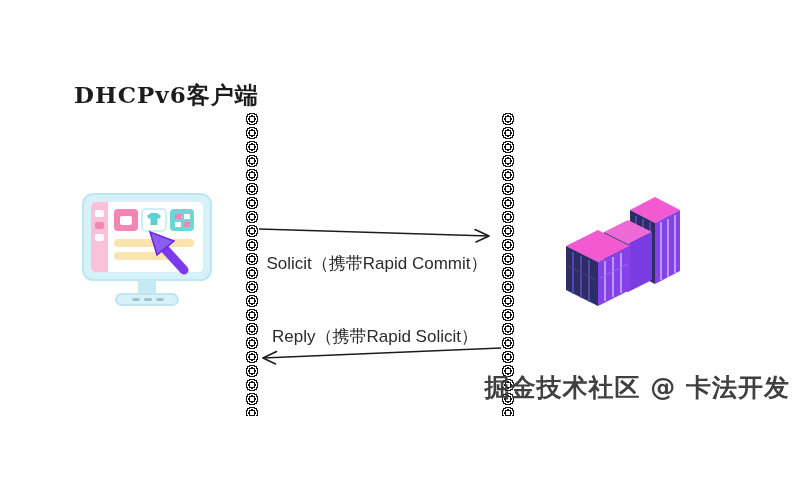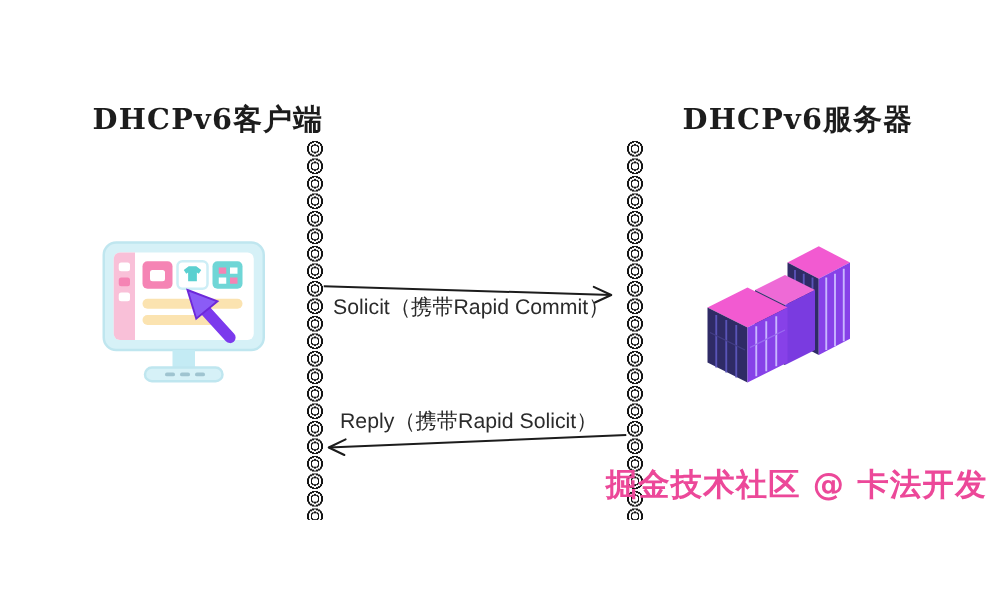--- a/index.html
+++ b/index.html
@@ -41,48 +41,47 @@
   .lifeline-right{left:500px;}
 
   .msg-label{
     position:absolute;
     width:250px;
     text-align:center;
     font-size:17px;
     color:#2b2b2b;
     white-space:nowrap;
   }
-  .msg1-label{left:252px;top:202px;margin-top:32px;}
+  .msg1-label{left:252px;top:220px;margin-top:32px;}
   .msg2-label{left:250px;top:325px;}
 
   .msg-arrow{position:absolute;}
   .msg1-arrow{left:258px;top:221px;}
   .msg2-arrow{left:256px;top:342px;}
 
   .client-icon{position:absolute;left:80px;top:188px;}
   .server-icon{position:absolute;left:552px;top:188px;}
 
   .watermark{
     position:absolute;
     right:8px;bottom:12px;
     font-size:25px;
     font-weight:bold;
-    color:#ec4899;
+    color:#404040;
     letter-spacing:1px;
     white-space:nowrap;
     font-family:"DejaVu Sans","Liberation Sans",sans-serif;
   }
 </style>
 </head>
 <body>
 
 <div class="canvas">
 
   <div class="actor-label client-label">DHCPv6客户端</div>
-  <div class="actor-label server-label">DHCPv6服务器</div>
 
   <div class="lifeline lifeline-left"></div>
   <div class="lifeline lifeline-right"></div>
 
   <div class="msg-label msg1-label">Solicit（携带Rapid Commit）</div>
   <div class="msg-arrow msg1-arrow">
     <svg width="238" height="24" viewBox="0 0 238 24">
       <line x1="1" y1="8" x2="231" y2="15" stroke="#1c1c1c" stroke-width="1.6"></line>
       <path d="M231 15 L217 8.5 M231 15 L218 21" stroke="#1c1c1c" stroke-width="1.6" fill="none" stroke-linecap="round"></path>
     </svg>

